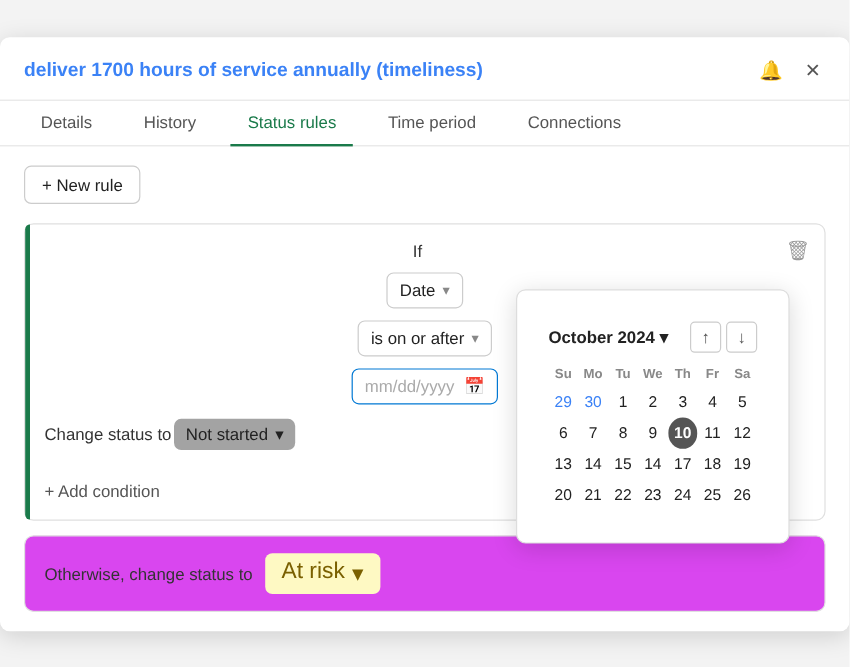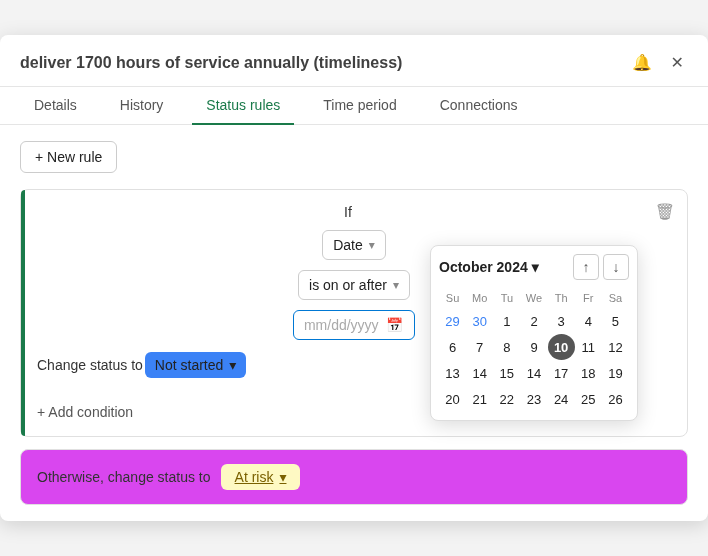--- a/index.html
+++ b/index.html
@@ -22,21 +22,21 @@
     .title-bar {
       display: flex;
       align-items: center;
       justify-content: space-between;
       padding: 16px 20px 12px 20px;
       border-bottom: 1px solid #e5e5e5;
     }
     .title-text {
       font-size: 16px;
       font-weight: 600;
-      color: #404040;
+      color: #3b82f6;
     }
     .title-actions {
       display: flex;
       gap: 10px;
       align-items: center;
     }
     .icon-btn {
       background: none;
       border: none;
       cursor: pointer;
@@ -135,21 +135,21 @@
       margin-bottom: 10px;
     }
     .status-label {
       font-size: 14px;
       color: #333;
     }
     .status-dropdown {
       display: flex;
       align-items: center;
       gap: 6px;
-      background: #3b82f6;
+      background: #a3a3a3;
       border: none;
       border-radius: 6px;
       padding: 5px 10px;
       font-size: 14px;
       color: #222;
       cursor: pointer;
     }
     .add-condition {
       display: flex;
       align-items: center;
@@ -176,43 +176,42 @@
       padding: 14px 16px;
       background: #d946ef;
     }
     .otherwise-row {
       display: flex;
       align-items: center;
       gap: 10px;
     }
     .status-dropdown-yellow {
       display: flex;
-      align-items: flex-end;
+      align-items: flex-start;
       gap: 6px;
       background: #fef9c3;
       border: none;
       border-radius: 6px;
       padding: 5px 14px;
-      font-size: 14px;
+      font-size: 19px;
       color: #7a6000;
       cursor: pointer;
-      text-decoration: underline;
     }
     
     .calendar-popup {
       position: absolute;
       top: 210px;
       left: 430px;
-      width: 208px;
+      width: 228px;
       background: #fff;
       border: 1px solid #ddd;
       border-radius: 8px;
       box-shadow: 0 4px 20px rgba(0,0,0,0.15);
       z-index: 100;
-      padding: 8px;
+      padding: 26px;
     }
     .cal-header {
       display: flex;
       align-items: center;
       justify-content: space-between;
       margin-bottom: 10px;
     }
     .cal-month-label {
       display: flex;
       align-items: center;
@@ -241,21 +240,21 @@
     }
     .cal-grid {
       width: 100%;
       border-collapse: collapse;
     }
     .cal-grid th {
       font-size: 11px;
       color: #888;
       text-align: center;
       padding: 2px 0 4px 0;
-      font-weight: 400;
+      font-weight: 700;
     }
     .cal-grid td {
       text-align: center;
       padding: 3px 0;
       font-size: 13px;
       color: #222;
       cursor: pointer;
       border-radius: 50%;
       width: 26px;
       height: 26px;

